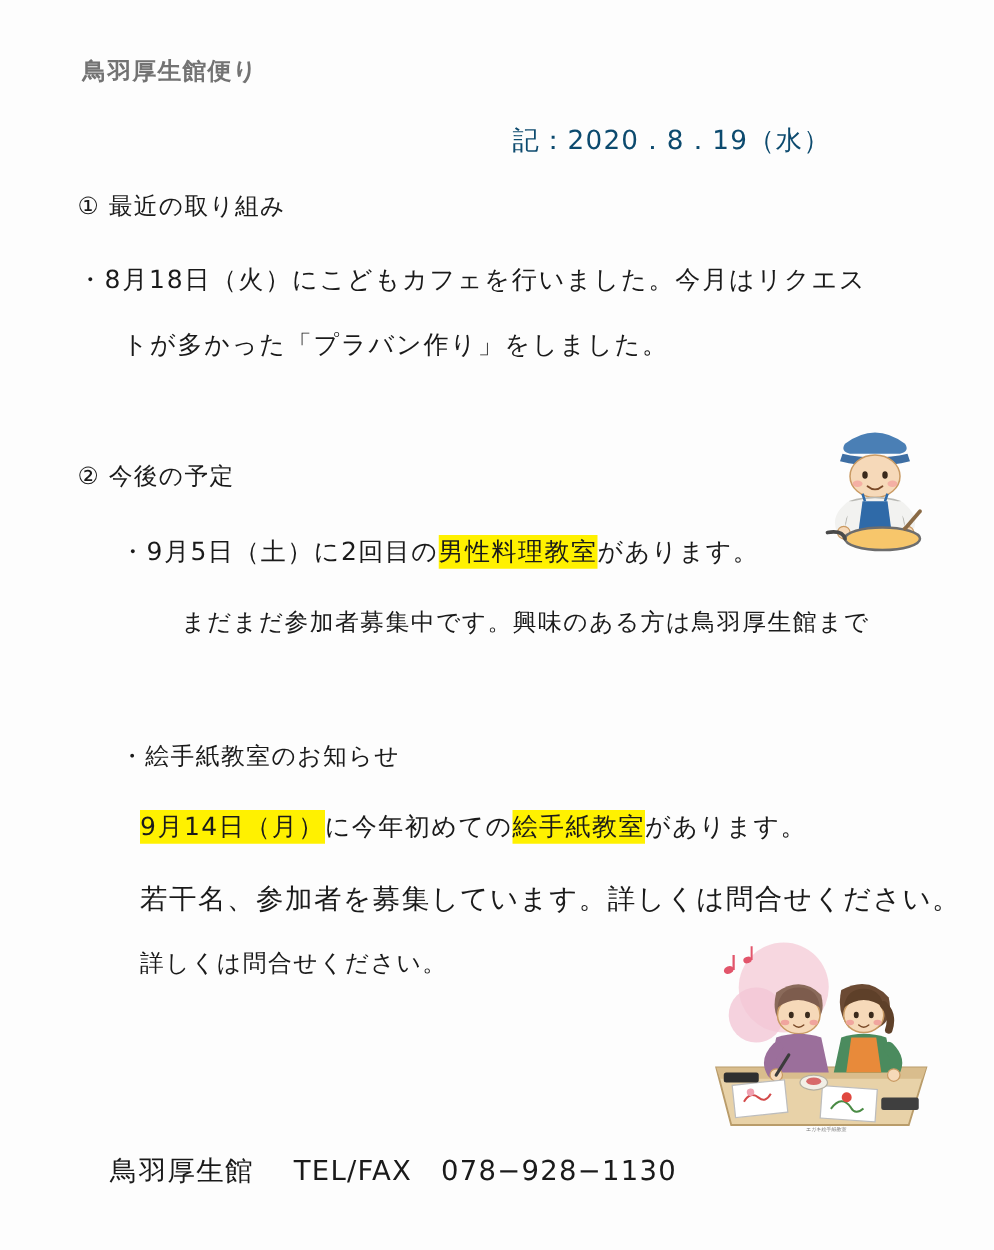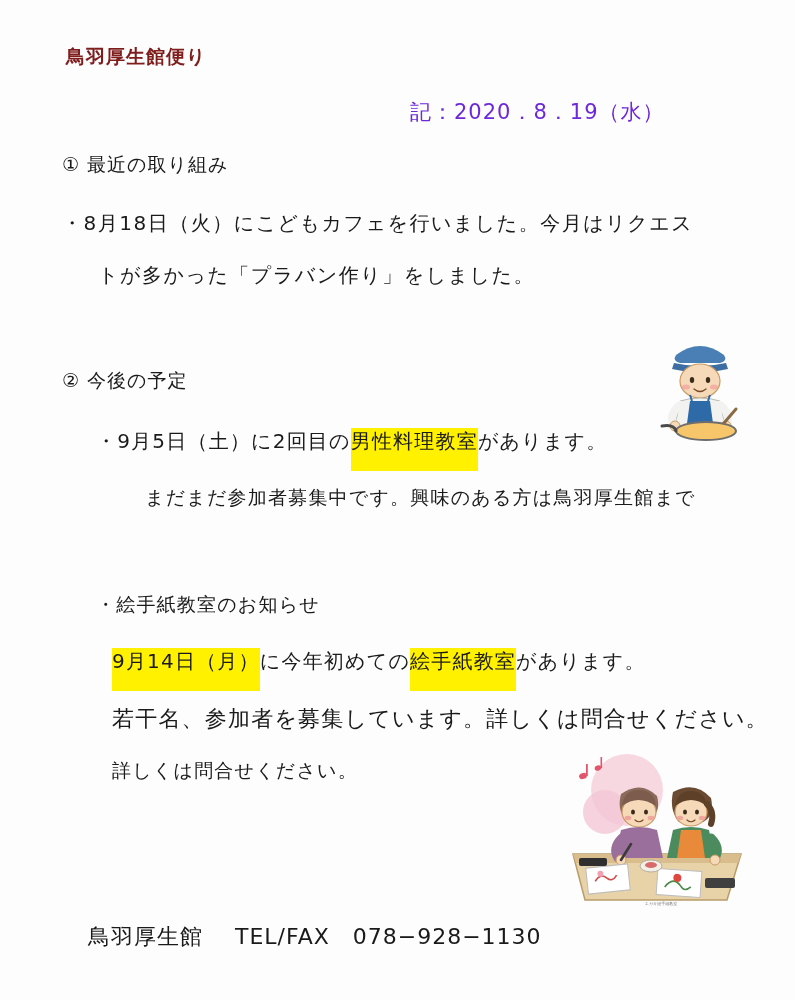--- a/index.html
+++ b/index.html
@@ -21,29 +21,29 @@
     height: 1000px;
     background: #fdfdfd;
   }
   .title {
     position: absolute;
     left: 66px;
     top: 44px;
     font-size: 19px;
     font-weight: bold;
     letter-spacing: 1px;
-    color: #7f1d1d;
+    color: #737373;
   }
   .date-line {
     position: absolute;
     left: 410px;
     top: 98px;
     font-size: 21px;
     letter-spacing: 1px;
-    color: #6d28d9;
+    color: #0c4a6e;
   }
   .sec1-head {
     position: absolute;
     left: 62px;
     top: 152px;
     font-size: 19px;
     letter-spacing: 1px;
     text-align: right;
   }
   .sec1-l1 {
@@ -119,21 +119,21 @@
   }
   .footer {
     position: absolute;
     left: 88px;
     top: 922px;
     font-size: 22px;
     letter-spacing: 1px;
   }
   .hl {
     background: #fff100;
-    padding: 1px 0 18px 0;
+    padding: 1px 0 2px 0;
   }
   .illus-cook {
     position: absolute;
     left: 640px;
     top: 325px;
     width: 120px;
     height: 130px;
   }
   .illus-letter {
     position: absolute;

